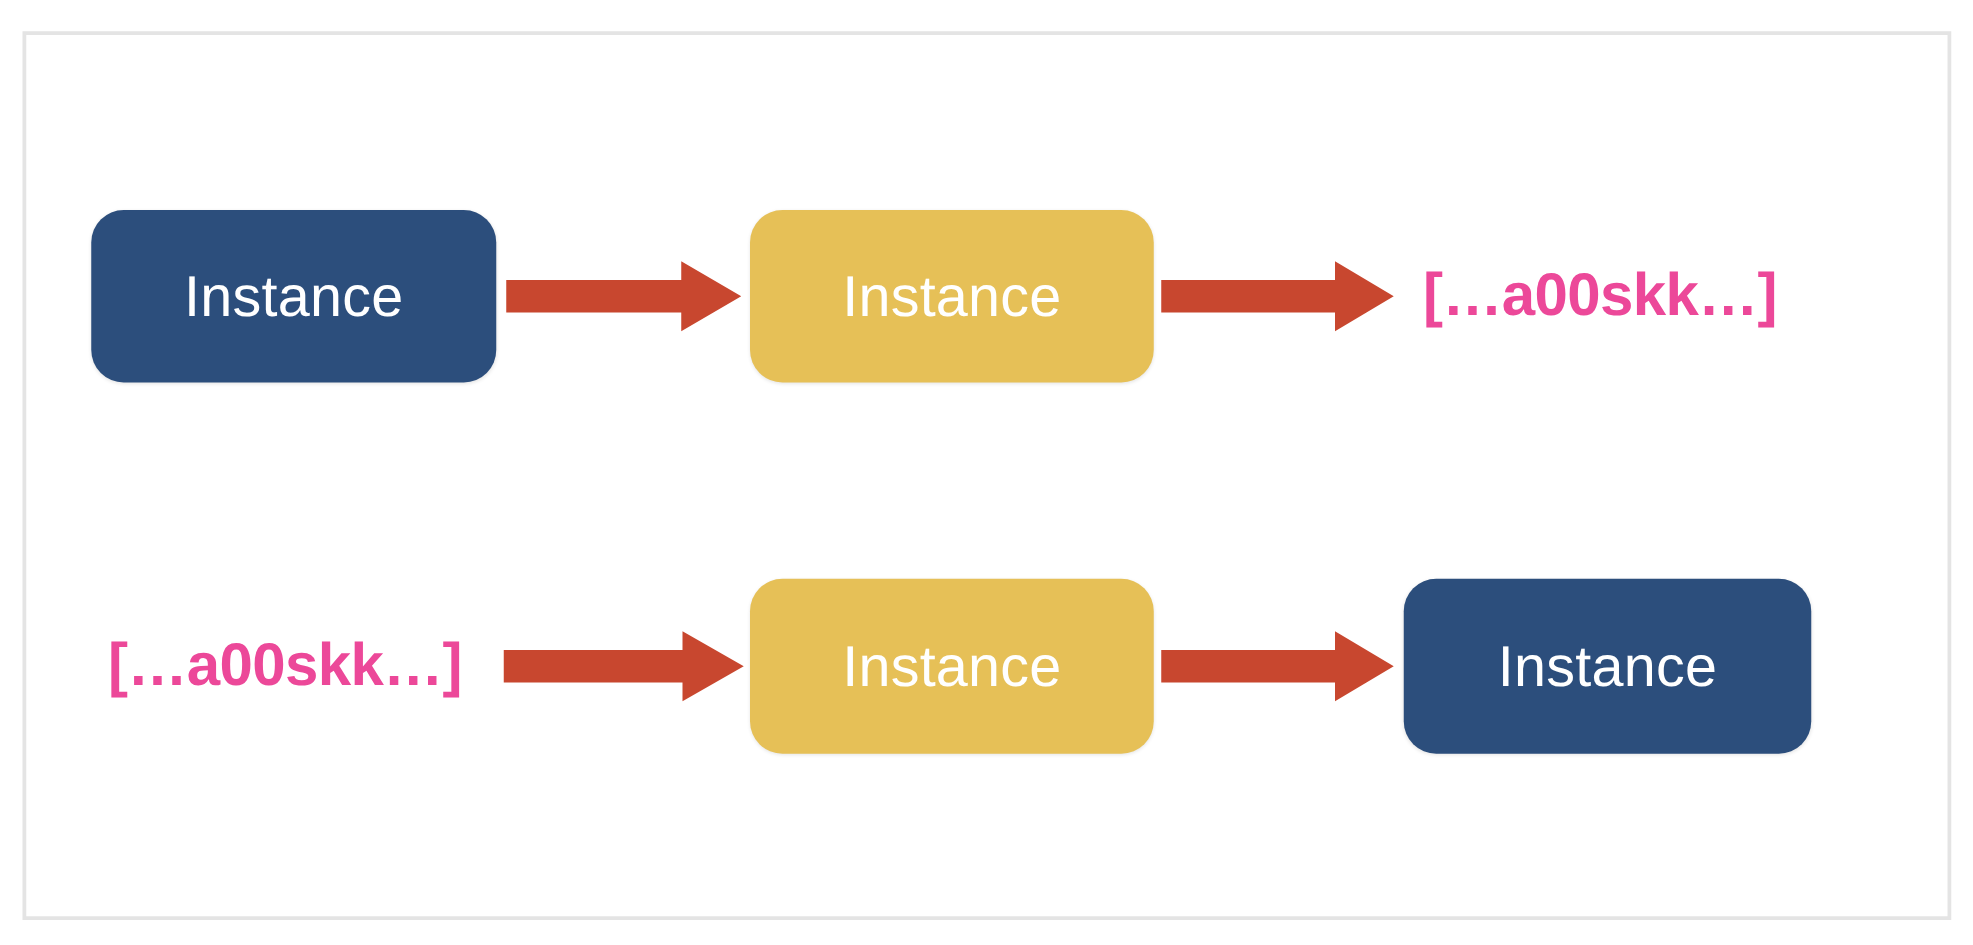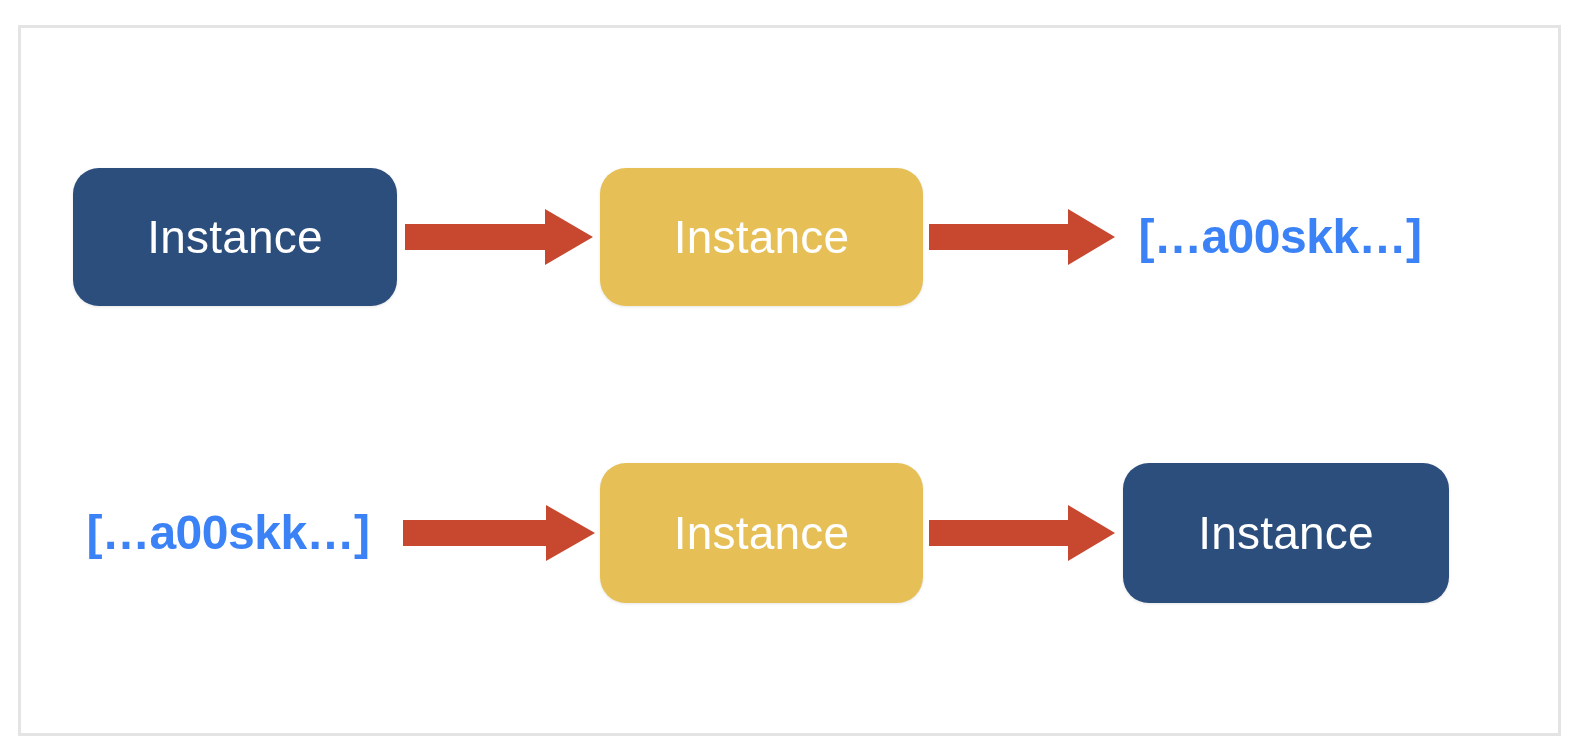--- a/index.html
+++ b/index.html
@@ -54,21 +54,21 @@
   .node-process {
     background: #e6c057;
   }
 
   
   .code-label {
     position: absolute;
     display: flex;
     align-items: center;
     justify-content: center;
-    color: #3b82f6;
+    color: #ec4899;
     font-size: 48px;
     font-weight: bold;
     letter-spacing: -0.5px;
     line-height: 1;
     white-space: nowrap;
   }
 
   
   .arrow {
     position: absolute;

